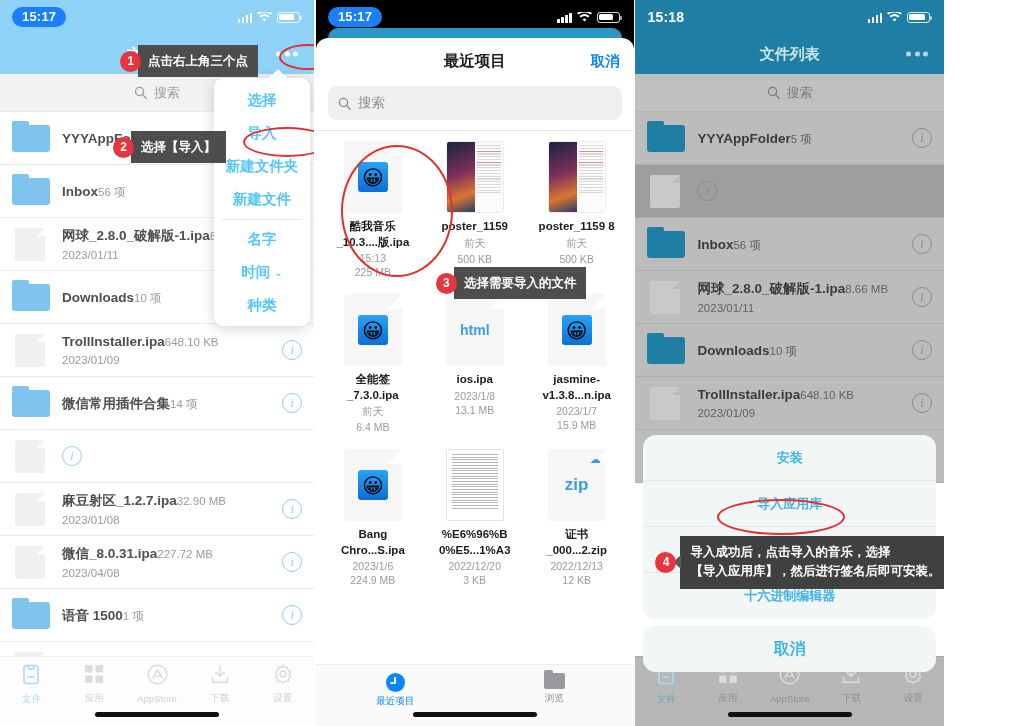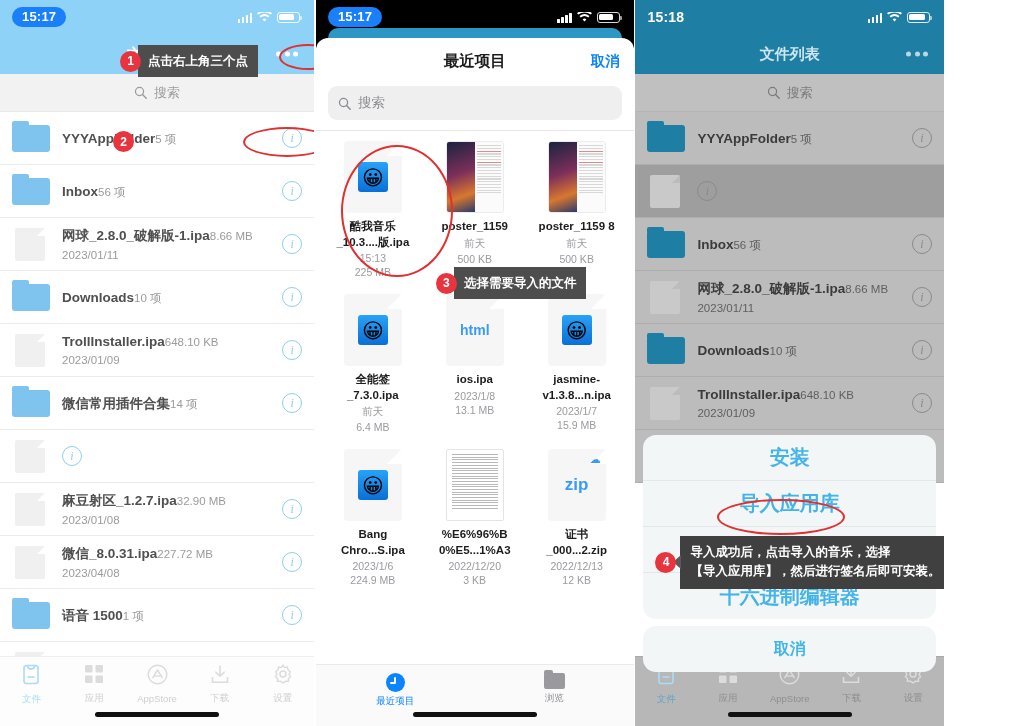--- a/index.html
+++ b/index.html
@@ -161,21 +161,21 @@
   .right .fname{color:#3b3b3b;}
   .right .fsub{color:#5f5f5f;}
   .right .info{border-color:#8a8a8a;color:#8a8a8a;}
   .right .tabbar{background:#b7b7b7;border-top-color:#aaa;}
   .right .tab .tl{color:#8e8e8e;}
   .right .tab.active .tl{color:#5fa6c6;}
   .right .homebar{background:#111;}
   .actionsheet{position:absolute;left:8px;right:8px;bottom:54px;z-index:40;}
   .as-group{background:#f2f6f7;border-radius:13px;overflow:hidden;}
   .as-item{height:46px;display:flex;align-items:center;justify-content:center;
-           font-size:20px;color:#44b4e8;font-weight:bold;border-bottom:1px solid #e2e9eb;}
+           font-size:13px;color:#44b4e8;font-weight:bold;border-bottom:1px solid #e2e9eb;}
   .as-item:last-child{border-bottom:none;}
   .as-cancel{margin-top:7px;background:#f2f6f7;border-radius:13px;height:46px;
              display:flex;align-items:center;justify-content:center;
              font-size:16px;color:#44b4e8;font-weight:bold;}
   .bubble2{background:#404040;color:#fff;font-size:12.5px;font-weight:bold;
            padding:7px 10px;line-height:1.55;position:relative;}
   .bubble2::before{content:"";position:absolute;left:-7px;top:50%;transform:translateY(-50%);
                    border-top:7px solid transparent;border-bottom:7px solid transparent;
                    border-right:8px solid #5a5a5a;}
 </style>
@@ -297,30 +297,56 @@
         </div>
         <div class="row">
           <span class="ic">
             <span class="doc"></span>
           </span>
           <span class="meta"><span class="fname">语音包.zip</span><span class="fsub">257.73 MB   2023/01/08</span></span>
           <span class="info">i</span>
         </div>
       </div>
 
+    <div class="menu" id="left-menu">
+        <div class="mi">
+          <span>选择</span>
+        </div>
+        <div class="mi">
+          <span>导入</span>
+        </div>
+        <div class="mi">
+          <span>新建文件夹</span>
+        </div>
+        <div class="mi">
+          <span>新建文件</span>
+        </div>
+        <div class="sep"></div>
+        <div class="mi">
+          <span>名字</span>
+        </div>
+        <div class="mi">
+          <span>时间</span>
+          <span class="chev">⌄</span>
+        </div>
+        <div class="mi">
+          <span>种类</span>
+        </div>
+      </div>
 
     <div class="ellipse" style="left:279px;top:44px;width:58px;height:26px;"></div>
     <div class="ellipse" style="left:243px;top:127px;width:88px;height:30px;"></div>
 
     <div class="callout" style="left:120px;top:45px;">
       <div class="badge">1</div>
       <div class="bubble">点击右上角三个点</div>
     </div>
     <div class="callout" style="left:113px;top:131px;">
       <div class="badge">2</div>
+      <div class="bubble">选择【导入】</div>
     </div>
 
     <div class="tabbar" id="left-tabs">
         <div class="tab active">
           <span><svg width="20" height="21" viewBox="0 0 20 21">
               <rect x="3" y="1.5" width="14" height="18" rx="2.5" fill="none" stroke="#a9dcf7" stroke-width="1.6"></rect>
               <path d="M6.5 1.5c0 2.2 1.6 3.6 3.5 3.6s3.5-1.4 3.5-3.6" fill="none" stroke="#a9dcf7" stroke-width="1.6"></path>
               <line x1="6.5" y1="13" x2="13.5" y2="13" stroke="#a9dcf7" stroke-width="1.6"></line>
             </svg></span>
           <span class="tl">文件</span>

